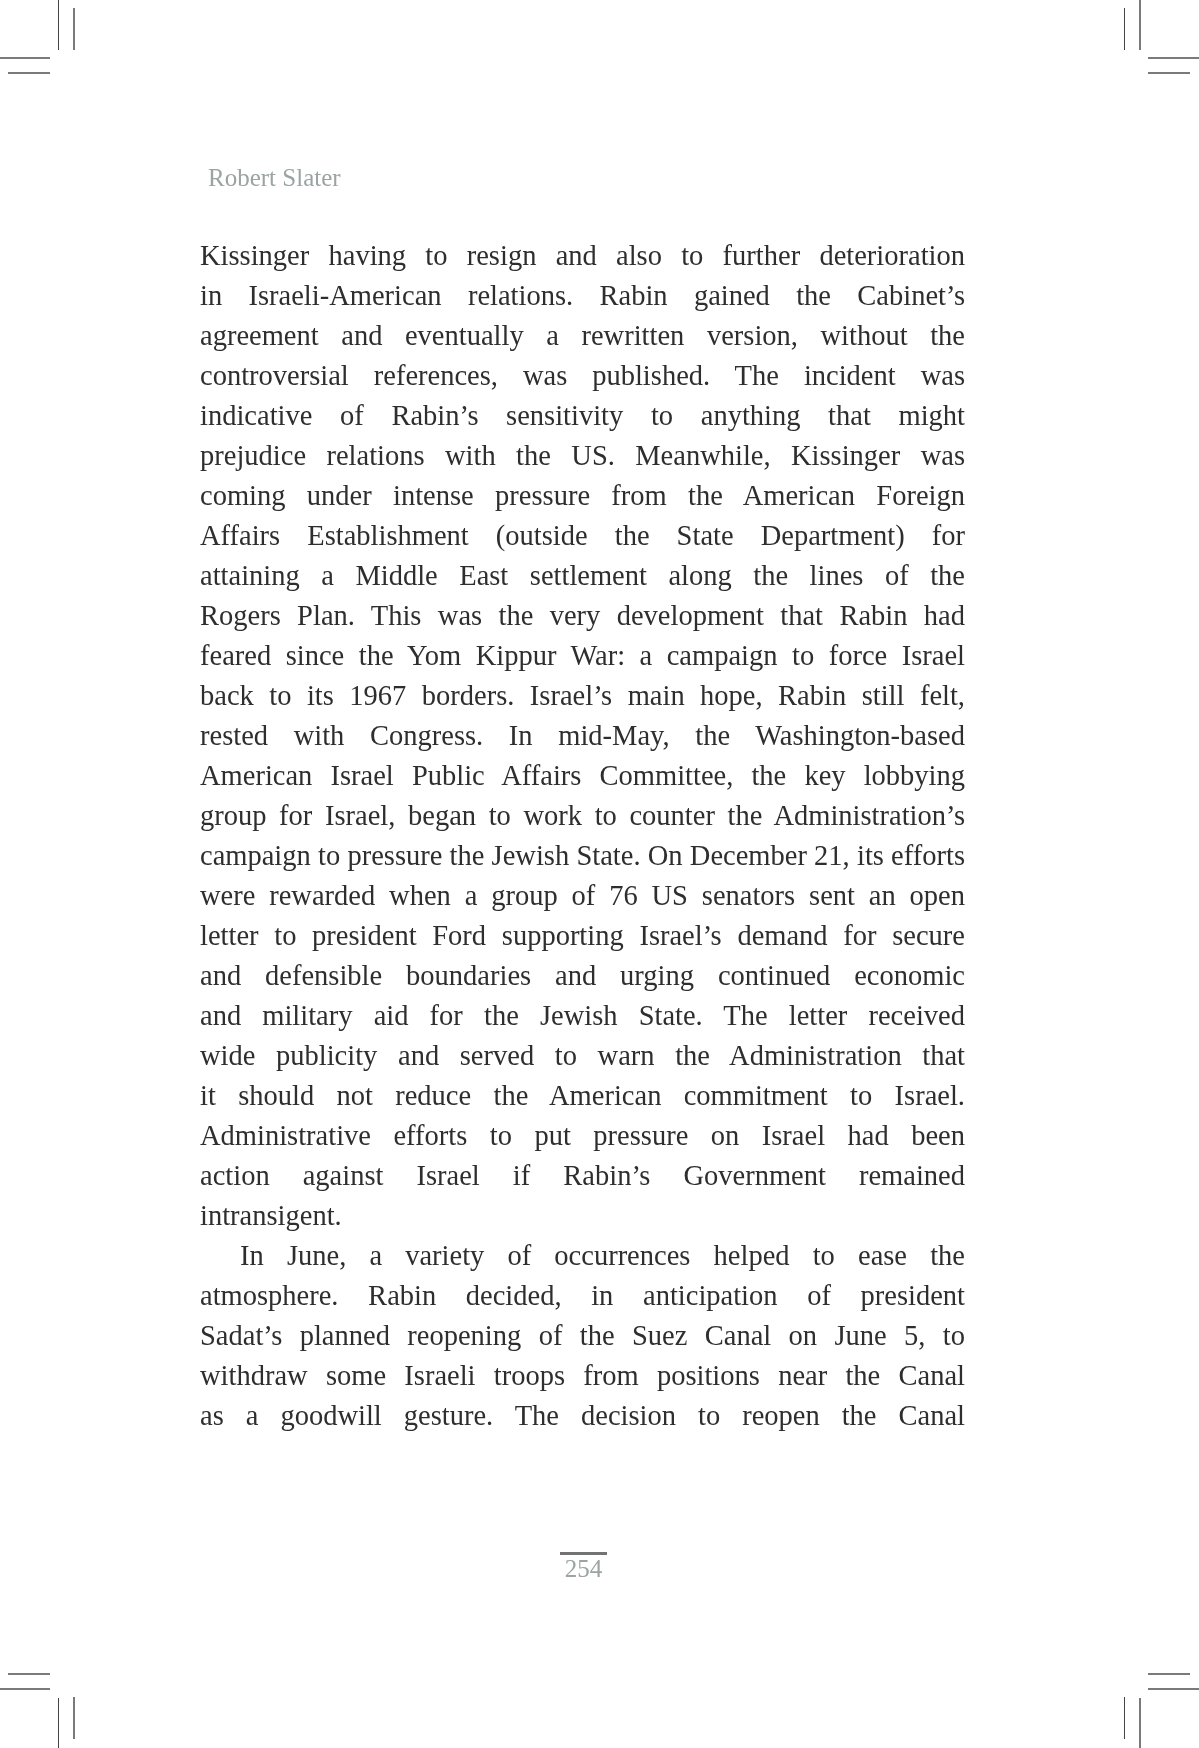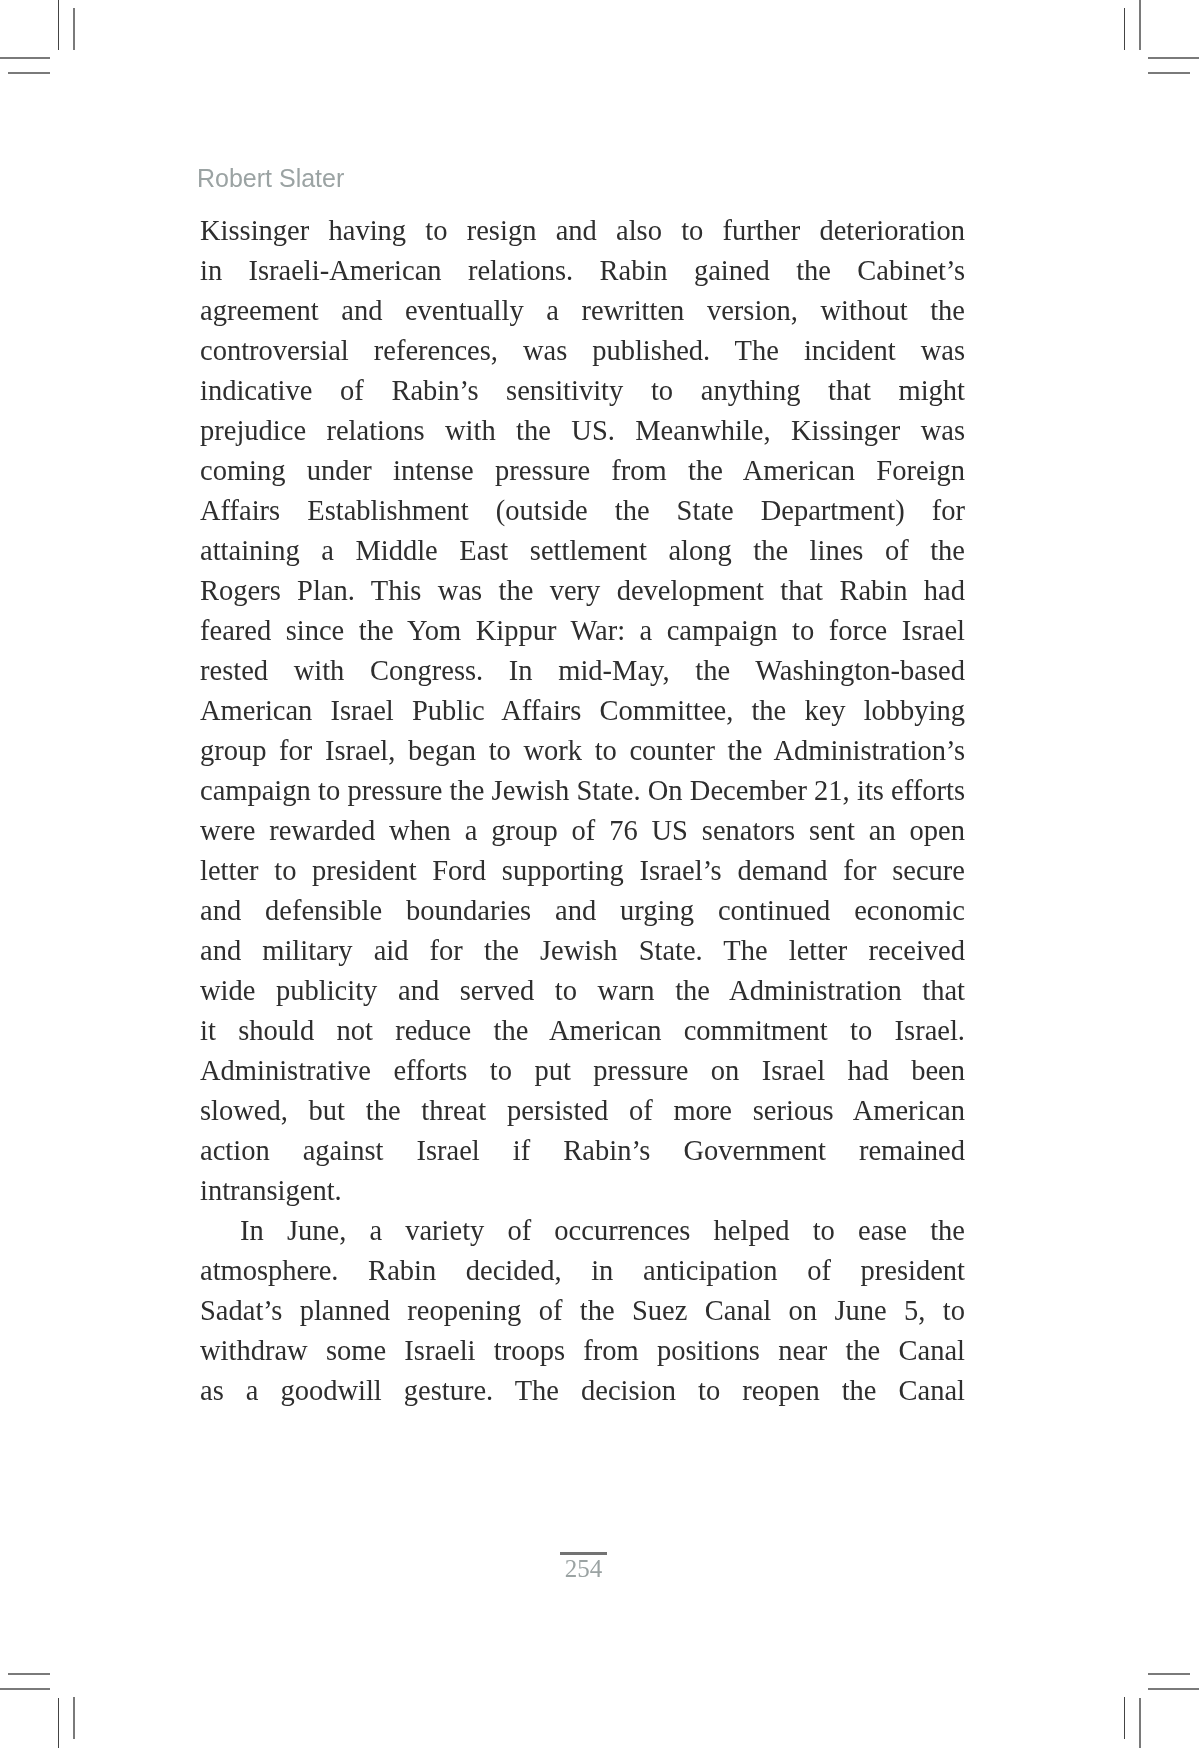--- a/index.html
+++ b/index.html
@@ -1,24 +1,24 @@
 <!DOCTYPE html>
 <html><head>
 <meta charset="utf-8">
 <style>
   html, body { margin:0; padding:0; background:#ffffff; }
   body { width:1199px; height:1748px; position:relative; overflow:hidden; }
   .mark { position:absolute; background:#7a7a7a; }
   .mark.dark { background:#444; }
   .running-head {
-    position:absolute; left:197px; top:164px;
-    font-family:Liberation Sans, sans-serif; font-size:25px; color:#9ba3a3;
+    position:absolute; left:208px; top:164px;
+    font-family:Liberation Serif, serif; font-size:25px; color:#9ba3a3;
   }
   .body-text {
-    position:absolute; left:200px; top:211px; width:765px;
+    position:absolute; left:200px; top:236px; width:765px;
     font-family:"Liberation Serif", serif; font-size:28.5px; color:#2e2e2e;
     line-height:40px;
   }
   .line { display:block; height:40px; white-space:nowrap; text-align:justify; text-align-last:justify; overflow:hidden; }
   .line.last { text-align-last:left; }
   .line.indent { padding-left:40px; }
   .page-number {
     position:absolute; left:560px; top:1552px; width:47px;
     border-top:3px solid #737373; text-align:center;
     font-family:"Liberation Serif", serif; font-size:25px; color:#9ba3a3; line-height:28px;
@@ -55,32 +55,32 @@
       <span class="line">in Israeli-American relations. Rabin gained the Cabinet’s</span>
       <span class="line">agreement and eventually a rewritten version, without the</span>
       <span class="line">controversial references, was published. The incident was</span>
       <span class="line">indicative of Rabin’s sensitivity to anything that might</span>
       <span class="line">prejudice relations with the US. Meanwhile, Kissinger was</span>
       <span class="line">coming under intense pressure from the American Foreign</span>
       <span class="line">Affairs Establishment (outside the State Department) for</span>
       <span class="line">attaining a Middle East settlement along the lines of the</span>
       <span class="line">Rogers Plan. This was the very development that Rabin had</span>
       <span class="line">feared since the Yom Kippur War: a campaign to force Israel</span>
+      <span class="line">back to its 1967 borders. Israel’s main hope, Rabin still felt,</span>
       <span class="line">rested with Congress. In mid-May, the Washington-based</span>
       <span class="line">American Israel Public Affairs Committee, the key lobbying</span>
       <span class="line">group for Israel, began to work to counter the Administration’s</span>
       <span class="line">campaign to pressure the Jewish State. On December 21, its efforts</span>
       <span class="line">were rewarded when a group of 76 US senators sent an open</span>
       <span class="line">letter to president Ford supporting Israel’s demand for secure</span>
       <span class="line">and defensible boundaries and urging continued economic</span>
       <span class="line">and military aid for the Jewish State. The letter received</span>
       <span class="line">wide publicity and served to warn the Administration that</span>
       <span class="line">it should not reduce the American commitment to Israel.</span>
       <span class="line">Administrative efforts to put pressure on Israel had been</span>
-      <span class="line">slowed, but the threat persisted of more serious American</span>
       <span class="line">action against Israel if Rabin’s Government remained</span>
       <span class="line last">intransigent.</span>
     </div>
     <div>
       <span class="line indent">In June, a variety of occurrences helped to ease the</span>
       <span class="line">atmosphere. Rabin decided, in anticipation of president</span>
       <span class="line">Sadat’s planned reopening of the Suez Canal on June 5, to</span>
       <span class="line">withdraw some Israeli troops from positions near the Canal</span>
       <span class="line">as a goodwill gesture. The decision to reopen the Canal</span>
     </div>

